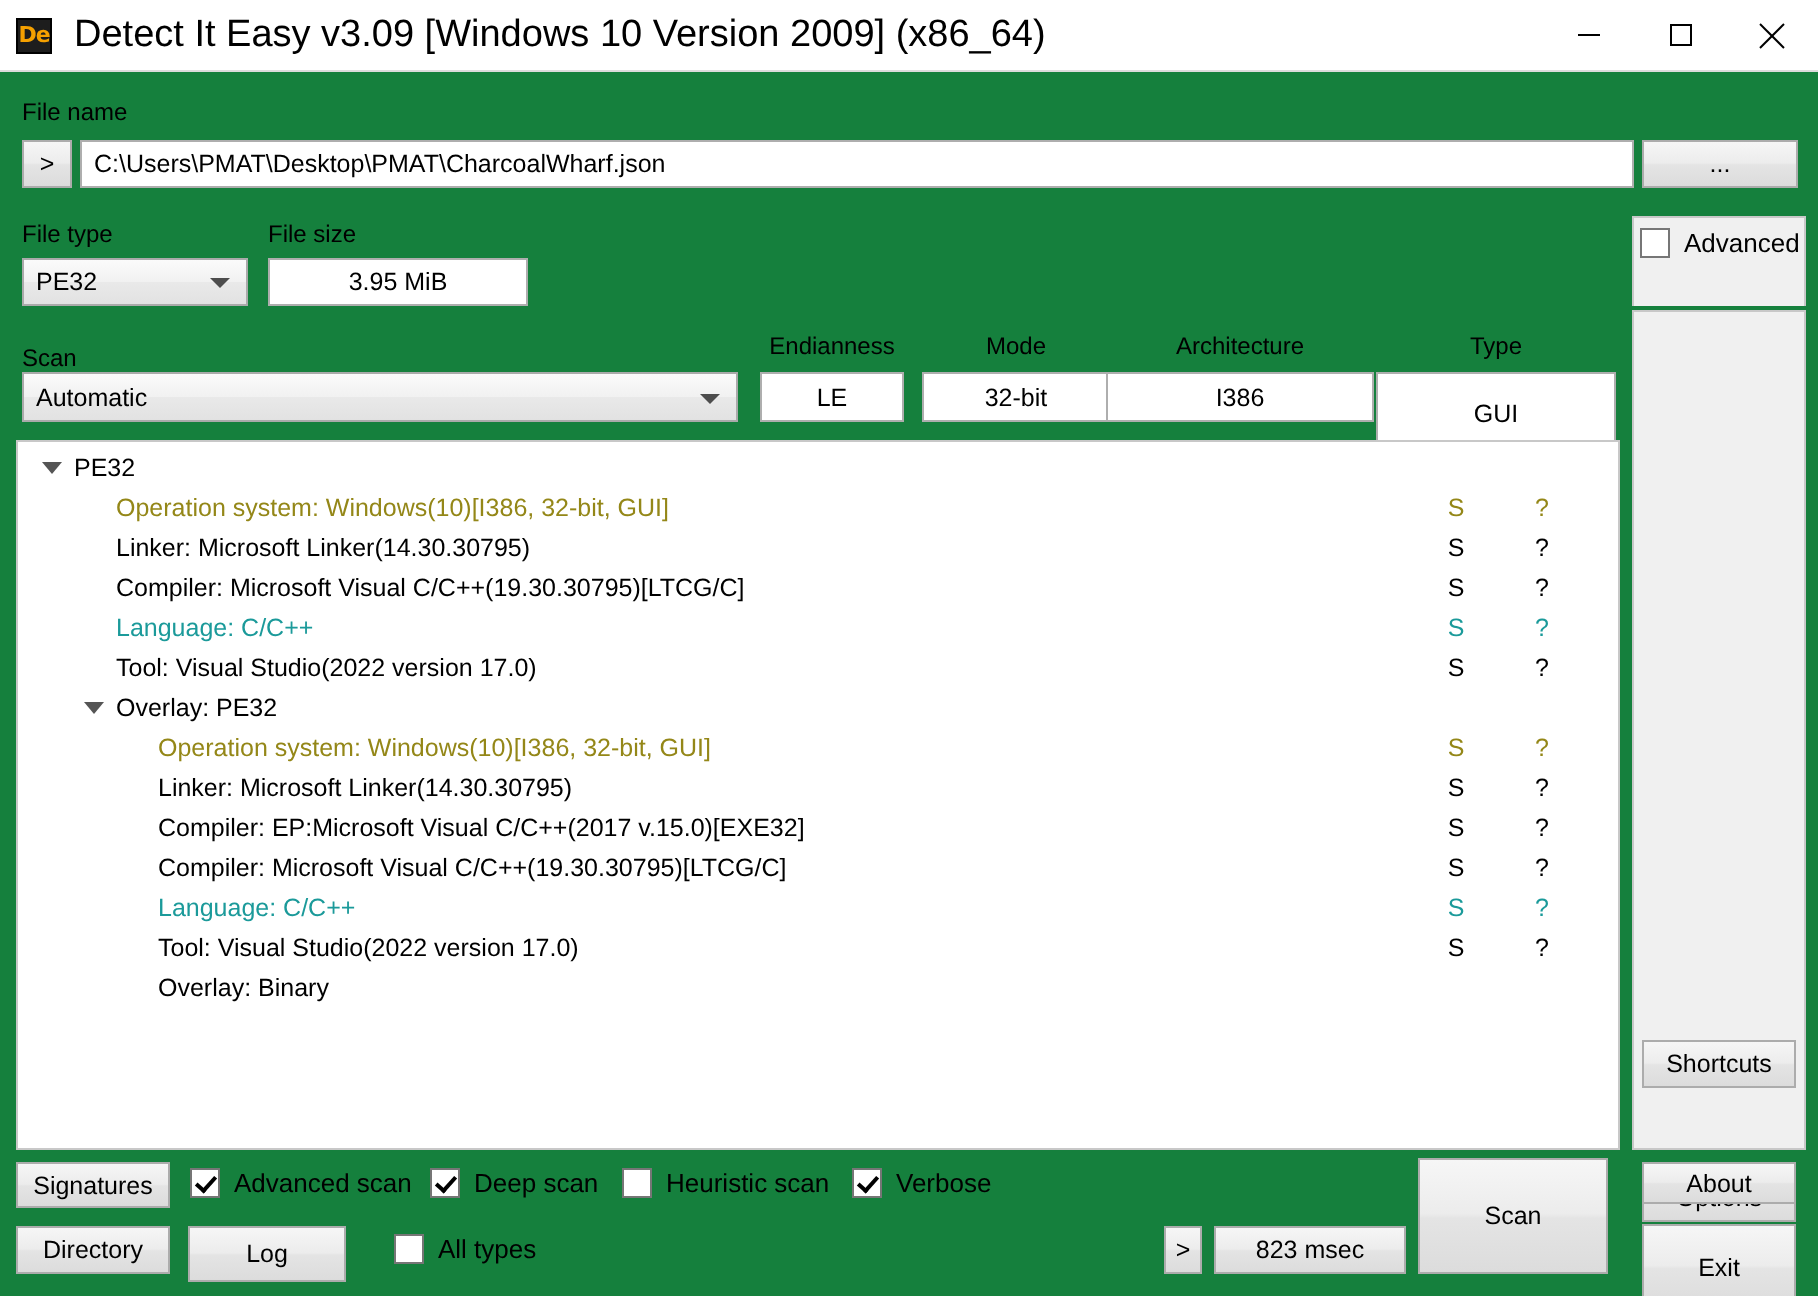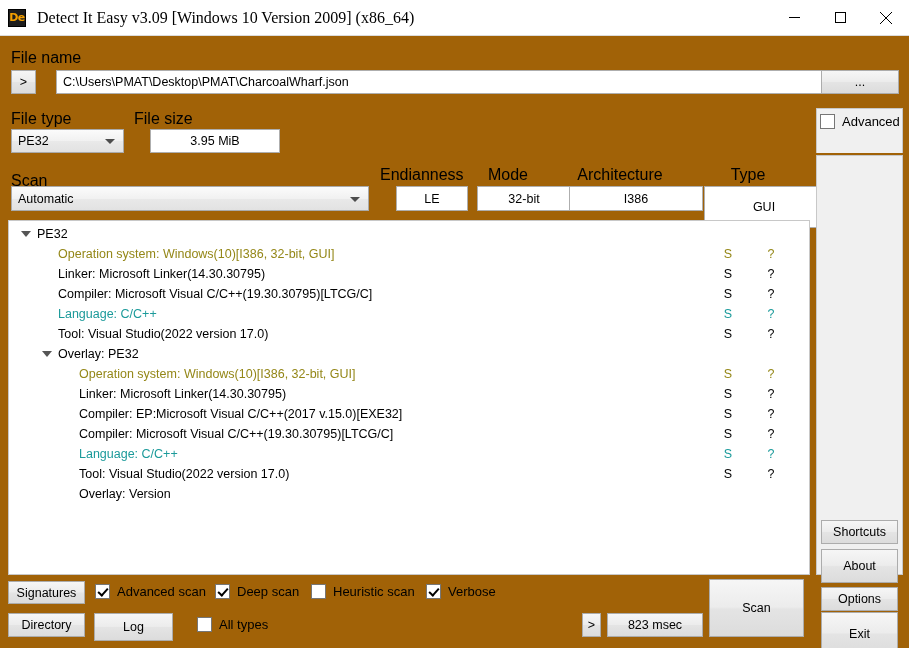--- a/index.html
+++ b/index.html
@@ -12,21 +12,21 @@
     height: 648px;
     font-family: "Liberation Sans", sans-serif;
     font-size: 12.5px;
     color: #000000;
     overflow: hidden;
   }
   .app {
     position: relative;
     width: 909px;
     height: 648px;
-    background: #a16207;
+    background: #15803d;
     box-sizing: border-box;
   }
 
   
   .titlebar {
     position: absolute;
     left: 0; top: 0;
     width: 909px; height: 35px;
     background: #ffffff;
     display: flex;
@@ -48,59 +48,57 @@
     color: #f5a000;
     font-family: "DejaVu Sans", sans-serif;
     font-weight: bold;
     font-size: 11px;
     line-height: 16px;
     text-align: center;
     letter-spacing: -0.5px;
   }
   .title-text {
     margin-left: 11px;
-    font-size: 16px;
-    color: #000;
-    white-space: nowrap;
-    font-family: Liberation Serif, serif;
+    font-size: 19px;
+    color: #000;
+    white-space: nowrap;
   }
   .win-controls {
     position: absolute;
     right: 0; top: 0;
     height: 35px;
     display: flex;
   }
   .win-btn {
     width: 46px; height: 35px;
     display: flex; align-items: center; justify-content: center;
     color: #000;
     font-size: 13px;
   }
   .win-btn svg { display: block; }
 
   
   .lbl {
     position: absolute;
-    font-size: 16px;
+    font-size: 12px;
     color: #000;
     white-space: nowrap;
   }
   .tbox {
     position: absolute;
     background: #ffffff;
     border: 1px solid #aeaeae;
     box-sizing: border-box;
     font-size: 12.5px;
     color: #000;
     display: flex;
     align-items: center;
     padding: 0 6px;
     white-space: nowrap;
     overflow: hidden;
-    margin-left: 16px;
   }
   .tbox.center { justify-content: center; padding: 0; }
   .btn {
     position: absolute;
     background: linear-gradient(to bottom, #f6f6f6 0%, #ececec 48%, #e4e4e4 52%, #dcdcdc 100%);
     border: 1px solid #acacac;
     box-sizing: border-box;
     font-size: 12.5px;
     color: #000;
     display: flex;
@@ -333,29 +331,29 @@
           <span class="tlabel" style="left: 70px; color: rgb(27, 154, 154);">Language: C/C++</span>
           <span class="s-col" style="color: rgb(27, 154, 154);">S</span>
           <span class="q-col" style="color: rgb(27, 154, 154);">?</span>
         </div>
         <div class="trow">
           <span class="tlabel" style="left: 70px; color: rgb(0, 0, 0);">Tool: Visual Studio(2022 version 17.0)</span>
           <span class="s-col" style="color: rgb(0, 0, 0);">S</span>
           <span class="q-col" style="color: rgb(0, 0, 0);">?</span>
         </div>
         <div class="trow">
-          <span class="tlabel" style="left: 70px; color: rgb(0, 0, 0);">Overlay: Version</span>
+          <span class="tlabel" style="left: 70px; color: rgb(0, 0, 0);">Overlay: Binary</span>
         </div>
       </div>
   </div>
 
   <div class="rail" style="top:155px; height:420px;"></div>
   <div class="btn" style="left:821px; top:520px; width:77px; height:24px;">Shortcuts</div>
   <div class="btn" style="left:821px; top:551px; width:77px; height:24px;margin-top:36px;">Options</div>
-  <div class="btn" style="left:821px; top:549px; width:77px; height:34px;">About</div>
+  <div class="btn" style="left:821px; top:581px; width:77px; height:21px;">About</div>
   <div class="btn" style="left:821px; top:612px; width:77px; height:43px;">Exit</div>
 
   <div class="btn" style="left:8px; top:581px; width:77px; height:23px;">Signatures</div>
   <div class="btn" style="left:8px; top:613px; width:77px; height:24px;">Directory</div>
   <div class="btn" style="left:94px; top:613px; width:79px; height:28px;">Log</div>
 
   <div class="chk on" style="left:95px; top:584px;">
     <span class="box"></span>
     <span class="ctext">Advanced scan</span>
   </div>

